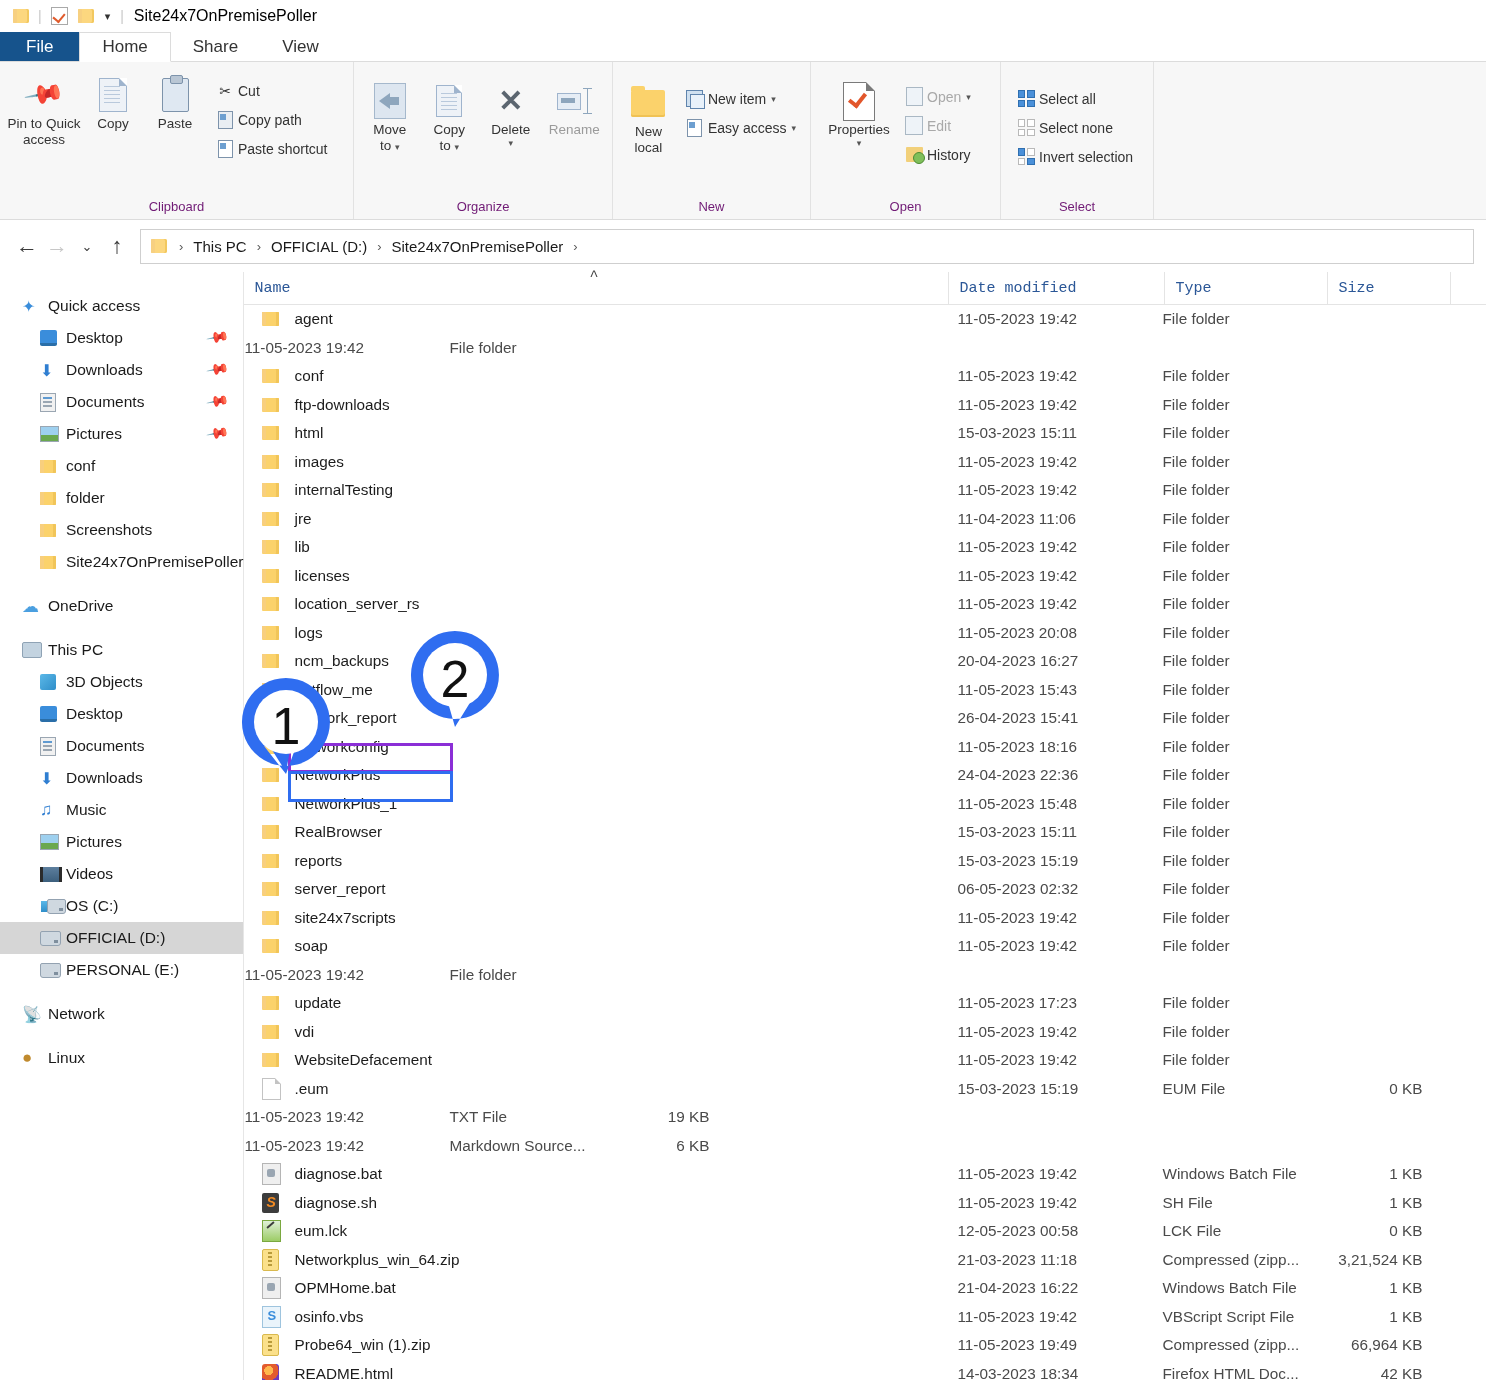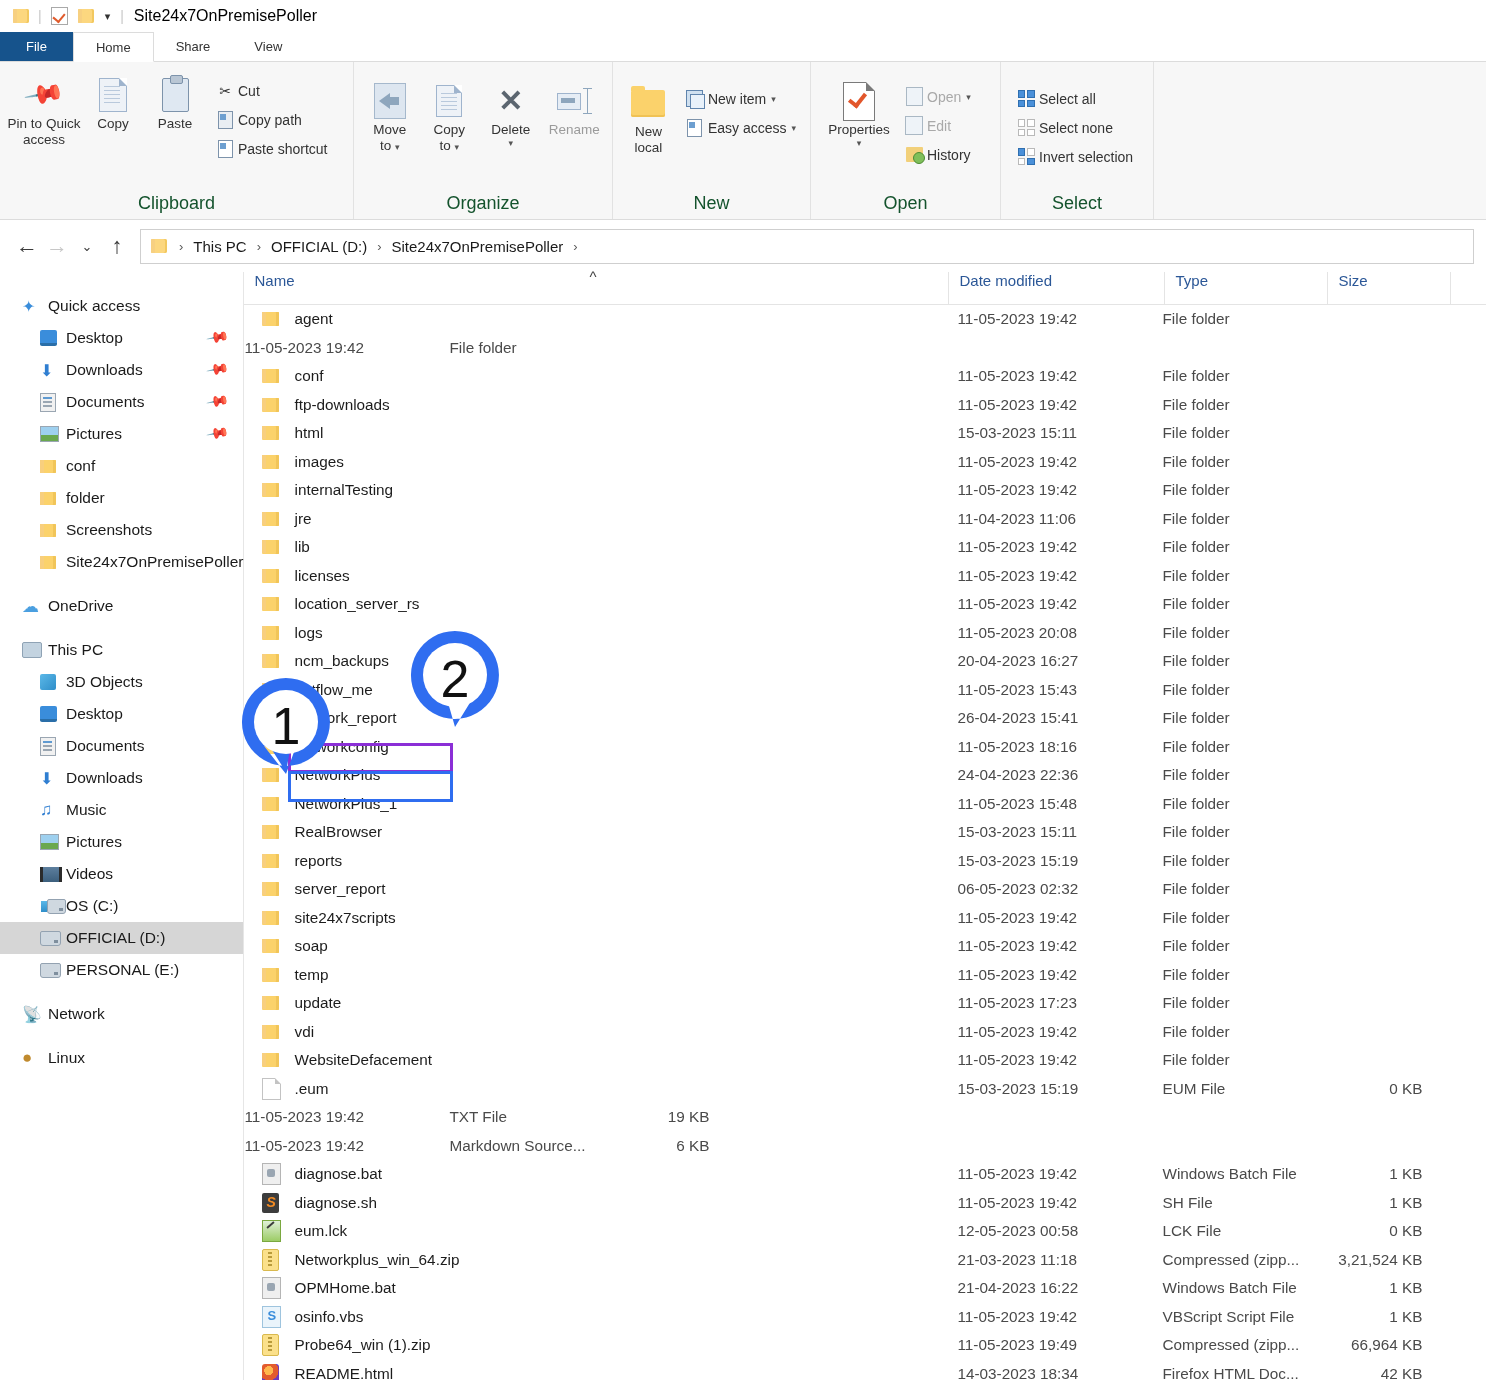--- a/index.html
+++ b/index.html
@@ -25,29 +25,29 @@
     width:15px;height:16px;border:1px solid #a9a9a9;background:#fff;position:relative;margin:0 5px;
   }
   .tb-check:after{
     content:"";position:absolute;left:3px;top:3px;width:6px;height:9px;
     border:solid #e05a2b;border-width:0 2px 2px 0;transform:rotate(40deg);
   }
   .tb-caret{font-size:11px;color:#333;margin:0 6px;}
   .tb-title{font-size:16px;color:#000;margin-left:6px;}
   
   .tabstrip{height:29px;display:flex;align-items:stretch;background:#fff;border-bottom:1px solid #dcdcdc;}
-  .tab{padding:0 22px;display:flex;align-items:center;font-size:13px;color:#333;cursor:default;}
+  .tab{padding:0 22px;display:flex;align-items:center;font-size:17px;color:#333;cursor:default;}
   .tab.file{background:#16538c;color:#fff;font-weight:400;padding:0 26px;}
   .tab.active{border:1px solid #dcdcdc;border-bottom:1px solid #fff;margin-bottom:-1px;background:#fff;}
   
   .ribbon{height:157px;background:#f7f7f7;border-bottom:1px solid #dcdcdc;display:flex;position:relative;}
   .grp{display:flex;flex-direction:column;justify-content:space-between;position:relative;padding-top:8px;}
   .grp + .grp{border-left:1px solid #e2e2e2;}
   .grp-body{display:flex;align-items:flex-start;padding:0 6px;flex:1;}
-  .grp-label{text-align:center;font-size:18px;color:#14532d;padding-bottom:5px;}
+  .grp-label{text-align:center;font-size:13px;color:#701a75;padding-bottom:5px;}
   .bigbtn{width:76px;display:flex;flex-direction:column;align-items:center;font-size:13.5px;color:#333;line-height:1.15;text-align:center;padding-top:4px;}
   .bigbtn .glyph{height:42px;display:flex;align-items:center;justify-content:center;}
   .smallcol{display:flex;flex-direction:column;justify-content:center;padding-top:6px;}
   .smallbtn{display:flex;align-items:center;height:29px;font-size:14px;color:#333;padding-right:8px;white-space:nowrap;}
   .smallbtn.dis{color:#a9a9a9;}
   .smallbtn .sg{width:26px;display:flex;align-items:center;justify-content:center;}
   .dd{font-size:9px;margin-left:5px;color:#555;}
   .caret-small{font-size:9px;color:#555;}
   
   .ic-pin{font-size:26px;color:#5a5a5a;transform:rotate(35deg);}
@@ -115,21 +115,21 @@
   .i-music{color:#2f7ed1;font-size:17px;}
   .i-video{width:16px;height:15px;background:linear-gradient(#5d7f9e,#3c5f7d);border-left:3px solid #2b2b2b;border-right:3px solid #2b2b2b;}
   .i-drive{width:19px;height:13px;background:#cfd8e0;border:1px solid #93a2b1;border-radius:2px 2px 3px 3px;position:relative;}
   .i-drive:after{content:"";position:absolute;right:2px;bottom:2px;width:4px;height:3px;background:#7f8f9e;}
   .i-osdrive:before{content:"";position:absolute;left:-7px;top:1px;width:6px;height:11px;background:linear-gradient(#5bb8e8,#2f8ec9);}
   .i-net{color:#5a9bd5;font-size:16px;}
   .i-linux{color:#c08a2e;font-size:17px;}
   
   .filepane{flex:1;position:relative;}
   .colhead{height:32px;display:flex;align-items:center;border-bottom:1px solid #e4e4e4;position:relative;}
-  .colhead .ch{font-size:15px;color:#2b5797;padding-left:10px;position:relative;height:32px;display:flex;align-items:flex-start;}
+  .colhead .ch{font-size:15px;color:#2b5797;padding-left:10px;position:relative;height:32px;display:flex;align-items:center;font-family:Liberation Mono, monospace;}
   .colhead .ch + .ch{border-left:1px solid #e4e4e4;}
   .sortarrow{position:absolute;left:345px;top:-4px;font-size:15px;color:#444;}
   .rows{position:relative;}
   .row{height:28.5px;display:flex;align-items:center;font-size:15.3px;color:#1c1c1c;}
   .row .nm{width:695px;display:flex;align-items:center;padding-left:18px;white-space:nowrap;}
   .row .nm .fi{width:32px;display:flex;align-items:center;}
   .row .dt{width:205px;color:#4a4a4a;}
   .row .ty{width:150px;color:#4a4a4a;}
   .row .sz{width:110px;color:#4a4a4a;text-align:right;}
   
@@ -797,26 +797,20 @@
             <span class="fi">
               <span class="i-fold" style="width:17px;height:14px"></span>
             </span>
             <span>soap</span>
           </span>
           <span class="dt">11-05-2023 19:42</span>
           <span class="ty">File folder</span>
           <span class="sz"></span>
         </div>
         <div class="row">
-          <span class="nm">
-            <span class="fi">
-              <span class="i-fold" style="width:17px;height:14px"></span>
-            </span>
-            <span>temp</span>
-          </span>
           <span class="dt">11-05-2023 19:42</span>
           <span class="ty">File folder</span>
           <span class="sz"></span>
         </div>
         <div class="row">
           <span class="nm">
             <span class="fi">
               <span class="i-fold" style="width:17px;height:14px"></span>
             </span>
             <span>update</span>

